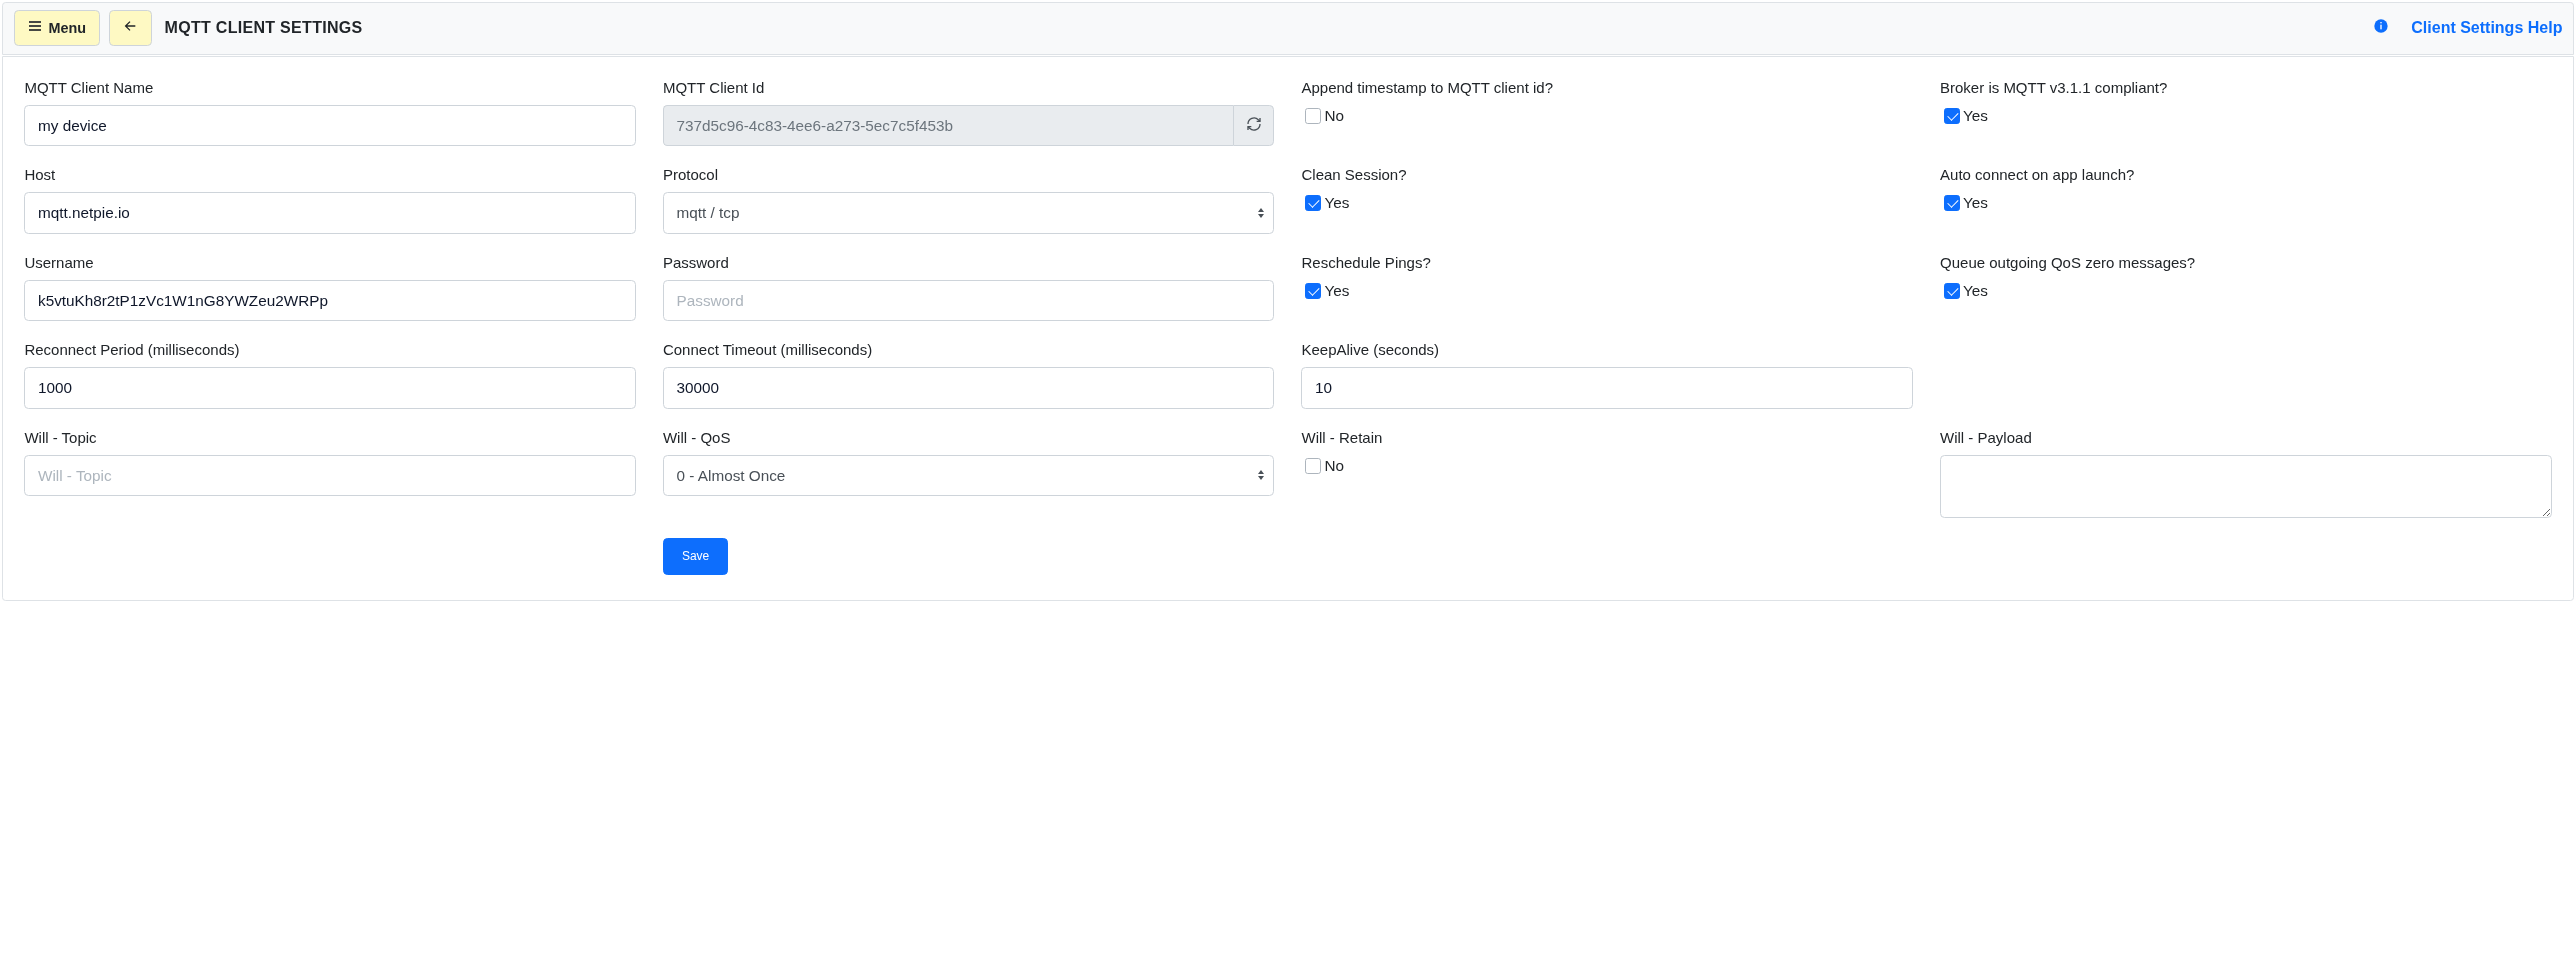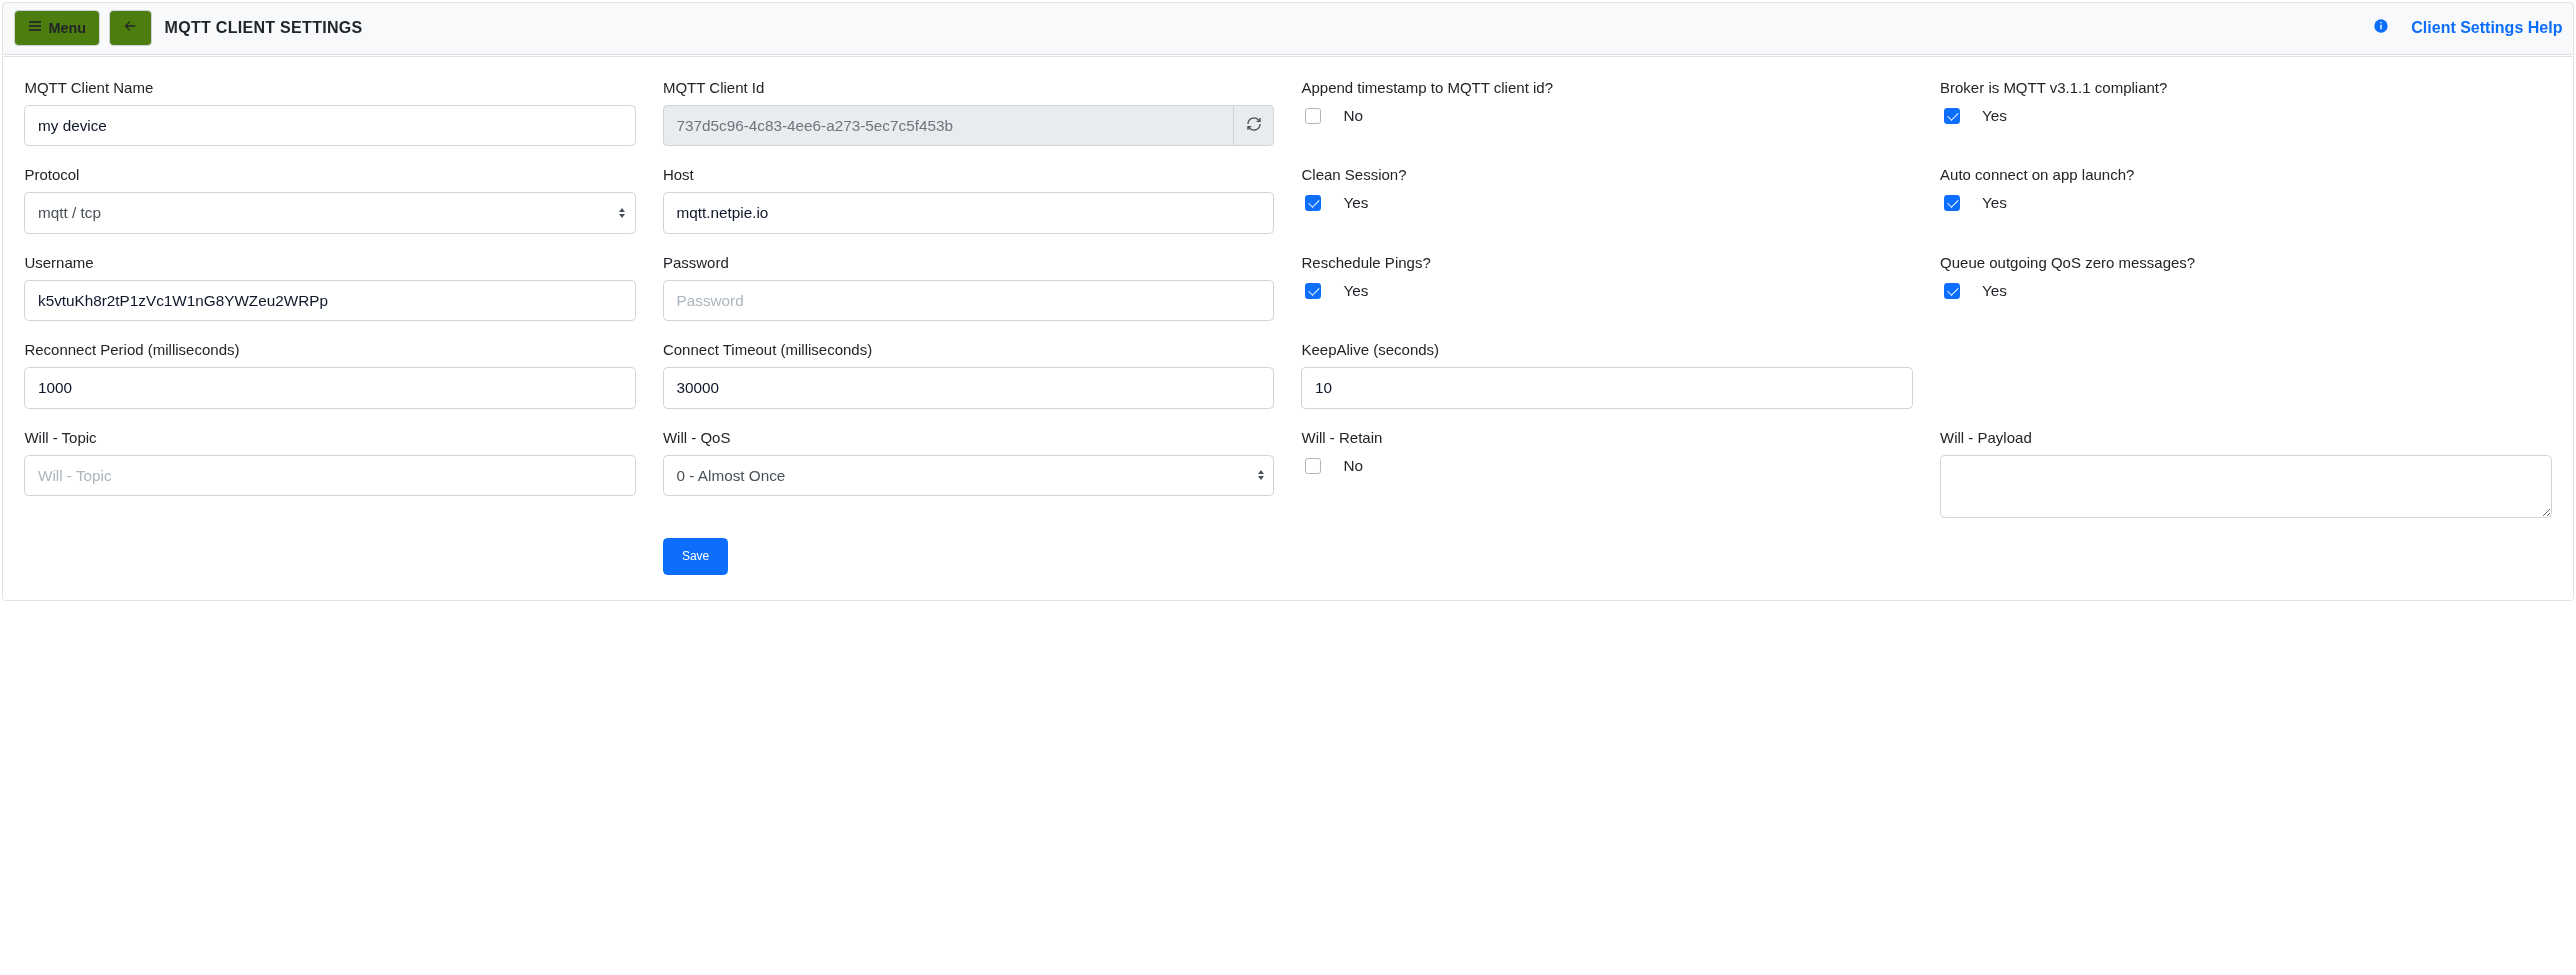--- a/index.html
+++ b/index.html
@@ -21,21 +21,21 @@
     margin: 1.8px;
   }
   .btn {
     display: inline-flex;
     align-items: center;
     justify-content: center;
     padding: 7.2px 12.6px;
     font-size: 14.4px;
     font-weight: 400;
     color: #212529;
-    background: #4d7c0f;
+    background: #fef9c3;
     border: 0.9px solid #ced4da;
     border-radius: 4.5px;
     cursor: pointer;
     line-height: 1.25;
     white-space: nowrap;
   }
   .btn-menu { font-weight: 700; margin-right: 9px; }
   .btn-back { margin-right: 12.6px; font-weight: 700; }
   .top-title {
     font-weight: 700;
@@ -129,21 +129,21 @@
     justify-content: center;
     width: 41px;
     background: #e9ecef;
     border: 0.9px solid #ced4da;
     border-radius: 0 4.5px 4.5px 0;
     cursor: pointer;
   }
   .checkbox-line {
     display: flex;
     align-items: center;
-    gap: 19px;
+    gap: 0;
     font-size: 15.3px;
   }
   .chk {
     appearance: none;
     width: 16px;
     height: 16px;
     border: 0.9px solid #adb5bd;
     border-radius: 2.7px;
     background: #fff;
     position: relative;
@@ -252,40 +252,40 @@
           <input type="checkbox" class="chk" checked="" style="">
           <span>Yes</span>
         </div>
       </div>
     </div>
   </div>
 
   <div class="row">
     <div class="col">
       <div class="form-group">
+        <label class="lbl">Host</label>
+        <input class="form-control" value="mqtt.netpie.io" style="">
+      </div>
+    </div>
+    <div class="col">
+      <div class="form-group">
         <label class="lbl">Protocol</label>
         <div class="select-wrap">
           <select class="form-control">
             <option>mqtt / tcp</option>
           </select>
           <span class="select-caret">
               <span class="tri up"></span>
               <span class="tri down"></span>
             </span>
         </div>
       </div>
     </div>
     <div class="col">
       <div class="form-group">
-        <label class="lbl">Host</label>
-        <input class="form-control" value="mqtt.netpie.io" style="">
-      </div>
-    </div>
-    <div class="col">
-      <div class="form-group">
         <label class="lbl">Clean Session?</label>
         <div class="checkbox-line">
           <input type="checkbox" class="chk" checked="" style="">
           <span>Yes</span>
         </div>
       </div>
     </div>
     <div class="col">
       <div class="form-group">
         <label class="lbl">Auto connect on app launch?</label>

